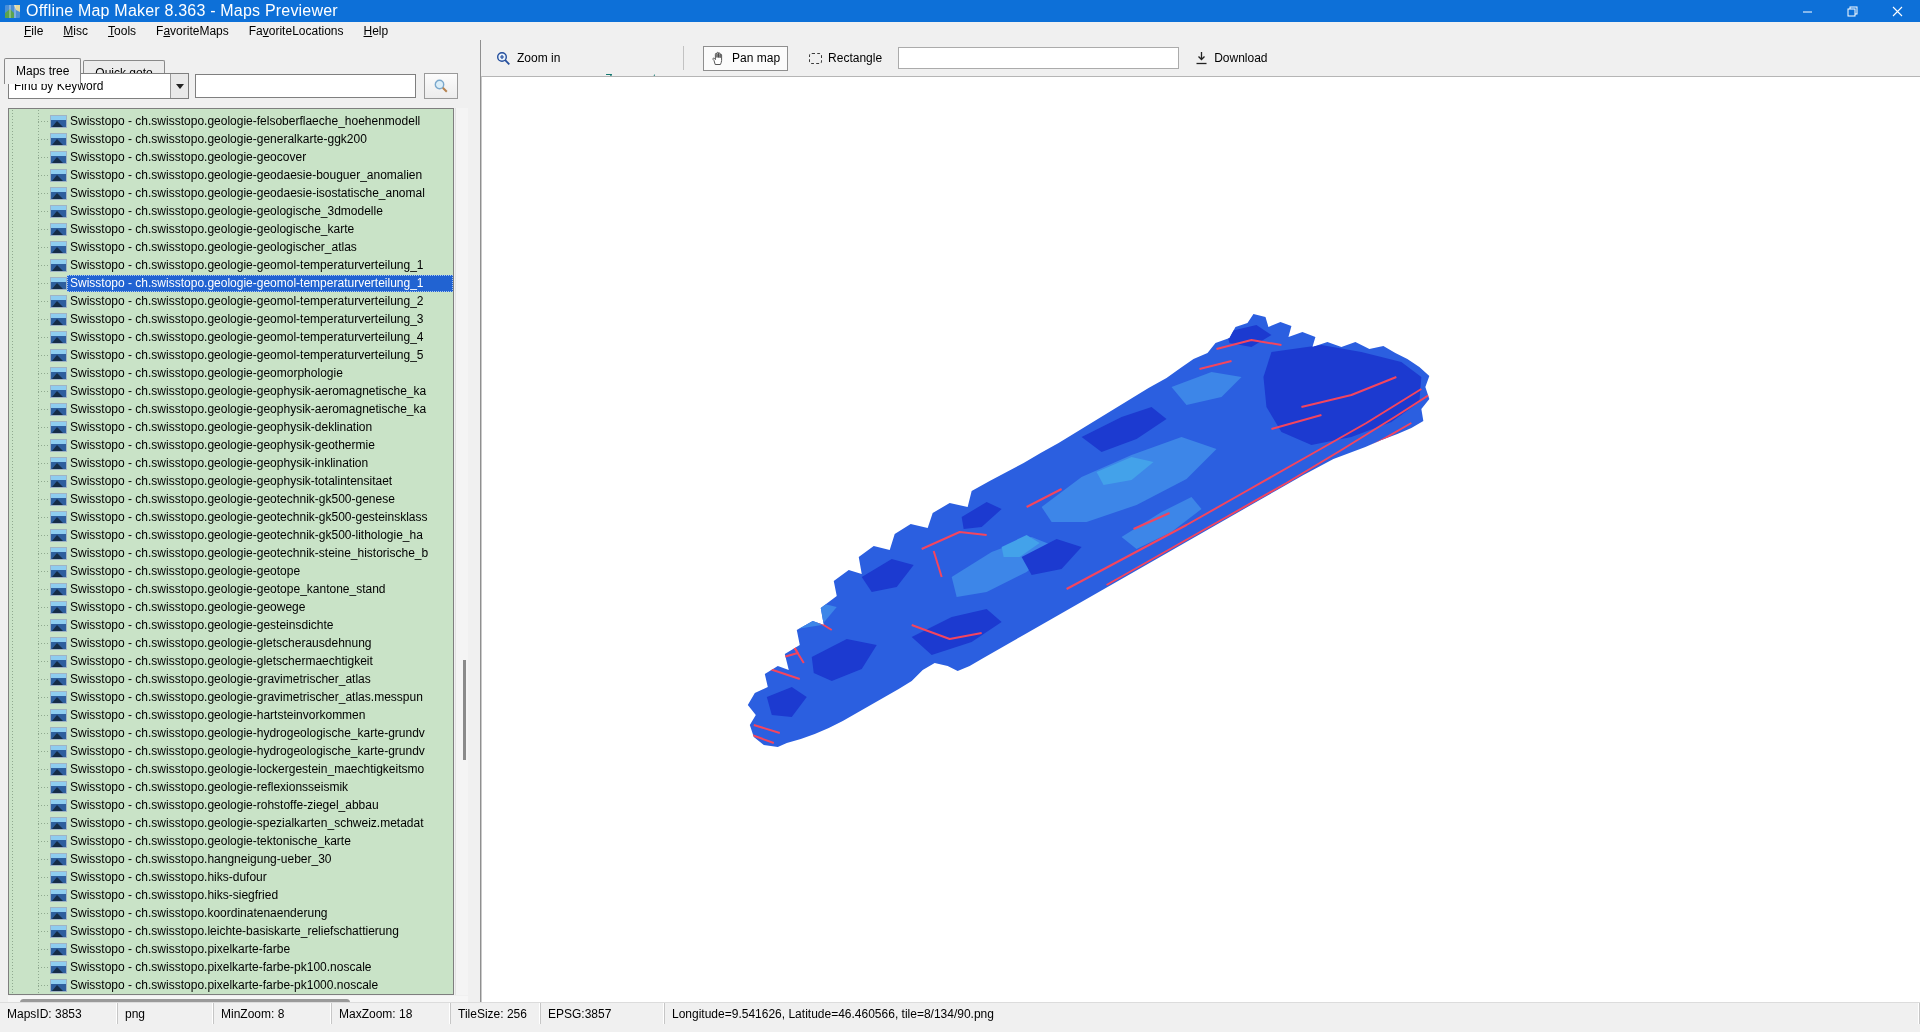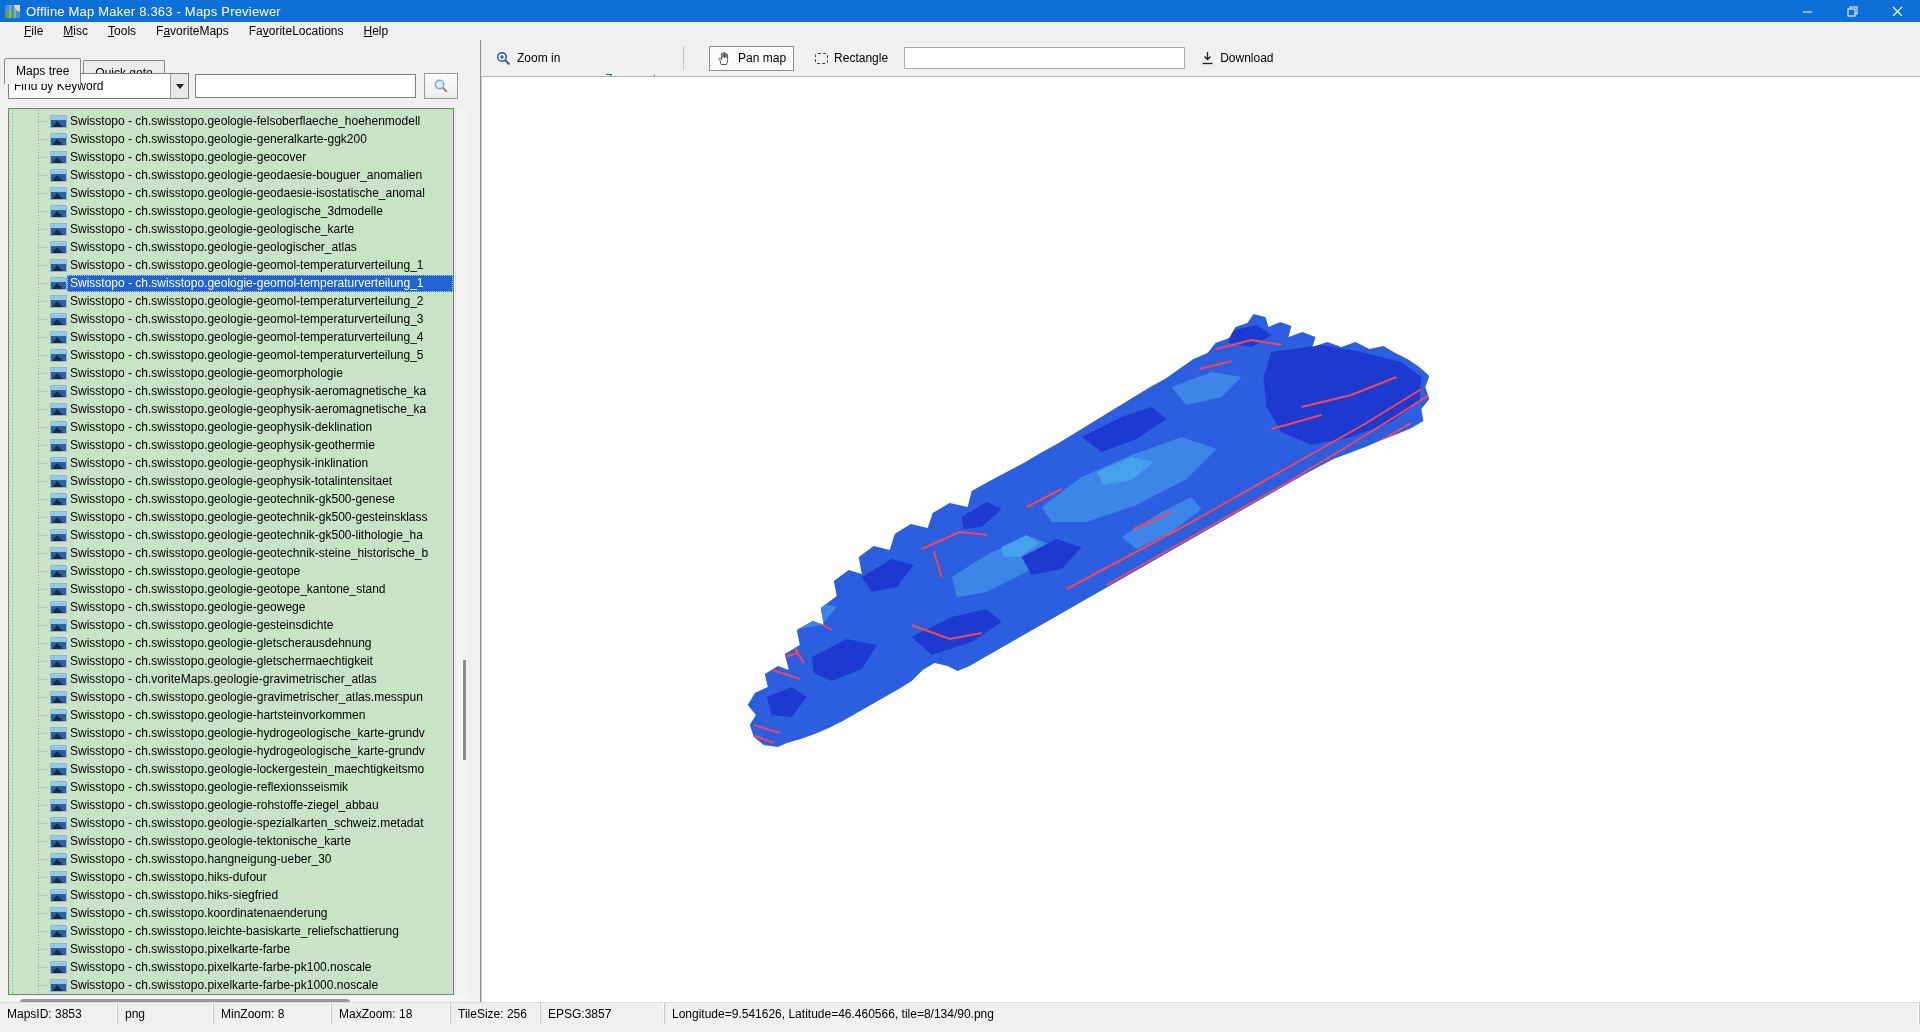--- a/index.html
+++ b/index.html
@@ -4,21 +4,21 @@
 <style>
   * { margin:0; padding:0; box-sizing:border-box; }
   html,body { width:1920px; height:1032px; overflow:hidden; background:#d4d4d4; }
   #app { position:relative; width:1920px; height:1032px; background:#f0f0f0;
          font-family:"Liberation Sans", sans-serif; font-size:12px; color:#000; }
 
   
   .titlebar { position:absolute; top:0; left:0; right:0; height:22px;
               background:var(--titlebar); color:#fff; display:flex; align-items:center; }
   .titlebar .appicon { margin:0 6px 0 5px; display:flex; }
-  .titlebar .title { font-size:13px; letter-spacing:.2px; }
+  .titlebar .title { font-size:16px; letter-spacing:.2px; }
   .winbtns { position:absolute; right:0; top:0; height:22px; display:flex; }
   .winbtn { width:45px; height:22px; display:flex; align-items:center; justify-content:center; cursor:default; }
 
   
   .menubar { position:absolute; top:22px; left:0; right:0; height:18px;
              background:#f0f0f0; display:flex; align-items:center; padding-left:14px; }
   .menu-item { padding:1px 10px 2px 10px; }
   .menu-item u { text-decoration:underline; }
 
   
@@ -78,21 +78,21 @@
 
   
   .toolbar { position:absolute; top:0; left:0; right:0; height:36px; display:flex; align-items:center; padding-left:7px; }
   .tbtn { display:flex; align-items:center; gap:6px; padding:4px 7px; border:1px solid transparent; }
   .tbtn.pressed { border:1px solid #8f8f8f; background:#fbfbfb; }
   .tbtn.disabled { color:#0f766e;margin-top:42px; }
   .tsep { width:1px; height:24px; background:#c2c2c2; margin:0 9px 0 19px; }
   .rect-ico { width:13px; height:11px; border:1px dashed #3a3a3a; border-radius:3px; }
   .tb-input { width:281px; height:22px; border:1px solid #ababab; background:#fff; margin:0 8px 0 8px; font:inherit; padding:0 4px; }
   .mzoomout { margin-left:29px; }
-  .mpan { margin-left:16px;gap:7px; }
+  .mpan { margin-left:10px;gap:7px; }
   .mrect { margin-left:13px; }
 
   
   .maparea { position:absolute; top:36px; left:0; right:0; bottom:0; background:#fff;
              border-top:1px solid #b5b5b5; border-left:1px solid #c9c9c9; }
   .maparea svg { width:100%; height:100%; display:block; }
 
   
   .statusbar { position:absolute; left:0; right:0; bottom:8px; height:22px; background:#f0f0f0;
                border-top:1px solid #dcdcdc; display:flex; align-items:stretch; }
@@ -316,21 +316,21 @@
             <span class="lbl">Swisstopo - ch.swisstopo.geologie-gletscherausdehnung</span>
           </div>
           <div class="trow">
             <span class="conn"></span>
             <span class="licon"></span>
             <span class="lbl">Swisstopo - ch.swisstopo.geologie-gletschermaechtigkeit</span>
           </div>
           <div class="trow">
             <span class="conn"></span>
             <span class="licon"></span>
-            <span class="lbl">Swisstopo - ch.voriteMaps.geologie-gravimetrischer_atlas</span>
+            <span class="lbl">Swisstopo - ch.swisstopo.geologie-gravimetrischer_atlas</span>
           </div>
           <div class="trow">
             <span class="conn"></span>
             <span class="licon"></span>
             <span class="lbl">Swisstopo - ch.swisstopo.geologie-gravimetrischer_atlas.messpun</span>
           </div>
           <div class="trow">
             <span class="conn"></span>
             <span class="licon"></span>
             <span class="lbl">Swisstopo - ch.swisstopo.geologie-hartsteinvorkommen</span>

